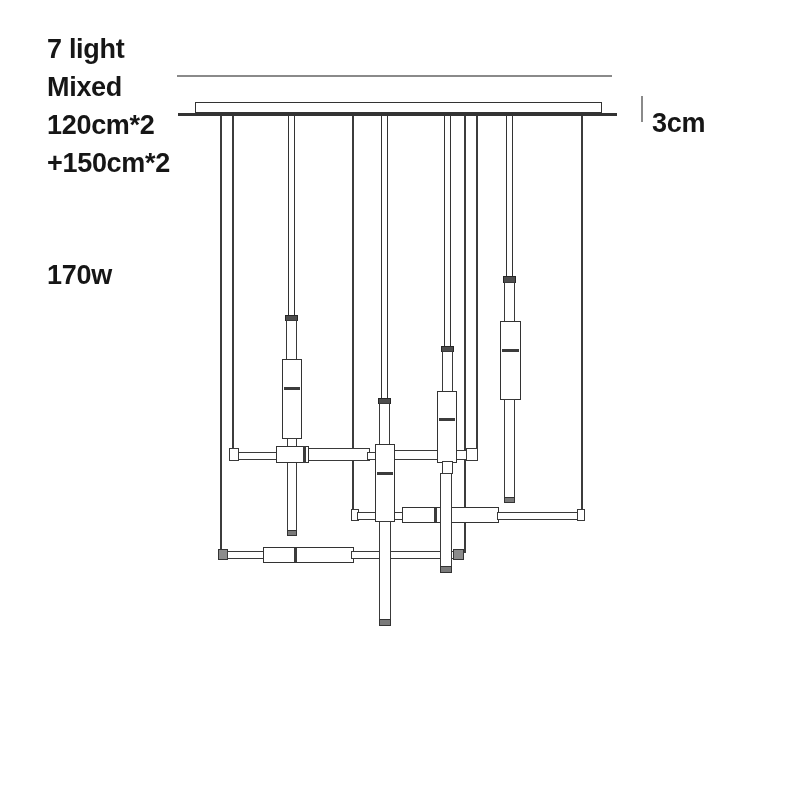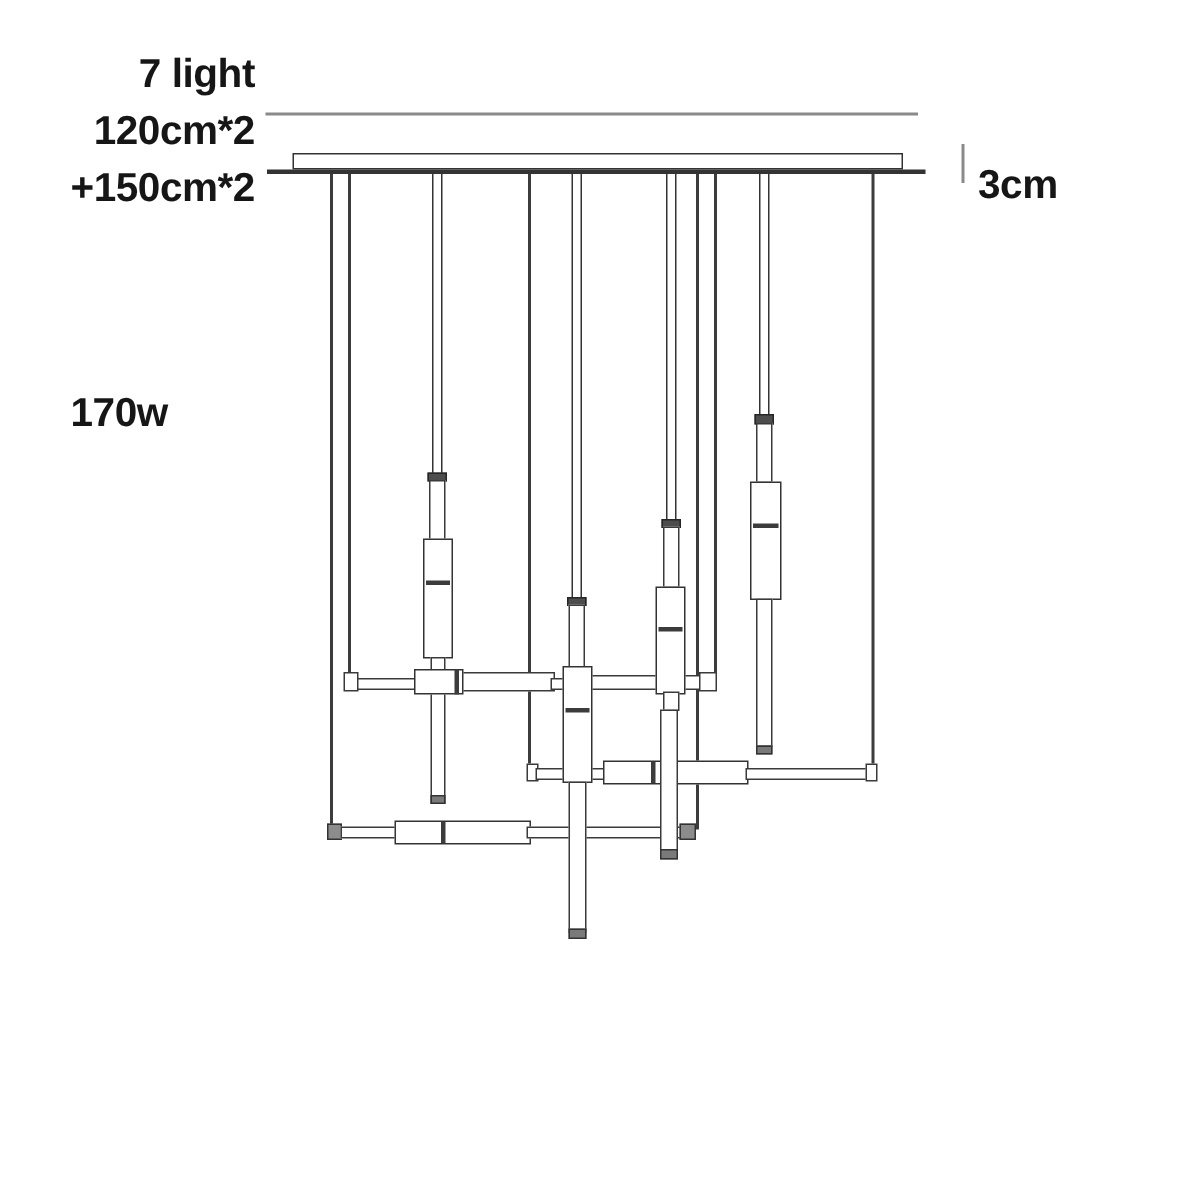--- a/index.html
+++ b/index.html
@@ -25,29 +25,30 @@
   .capd{background:#4d4d4d;border:1px solid #262626;}
   .capg{background:#7a7a7a;border:1px solid #333;}
   .capbar{background:#8c8c8c;border:1px solid #333;}
   .tdiv{background:#3c3c3c;}
   
   .txt{
     position:absolute;
     font-weight:700;font-size:27px;color:#161616;
     white-space:nowrap;letter-spacing:-0.3px;line-height:38px;
   }
-  .txt div{height:38px;text-align:right;}
+  .txt div{height:38px;}
 </style>
 </head>
 <body>
 
 <div id="stage">
 
   <div class="txt" style="left:47px;top:30px;">
     <div>7 light</div>
+    <div>Mixed</div>
     <div>120cm*2</div>
     <div>+150cm*2</div>
   </div>
   <div class="txt" style="left:47px;top:256px;">170w</div>
   <div class="txt" style="left:652px;top:104px;">3cm</div>
 
   <div class="abs dim" style="left:177px;top:75px;width:435px;height:1.6px;"></div>
   <div class="abs dim" style="left:641px;top:96px;width:1.6px;height:26px;"></div>
 
   <div class="abs ol" style="left:195px;top:102px;width:407px;height:11px;"></div>

